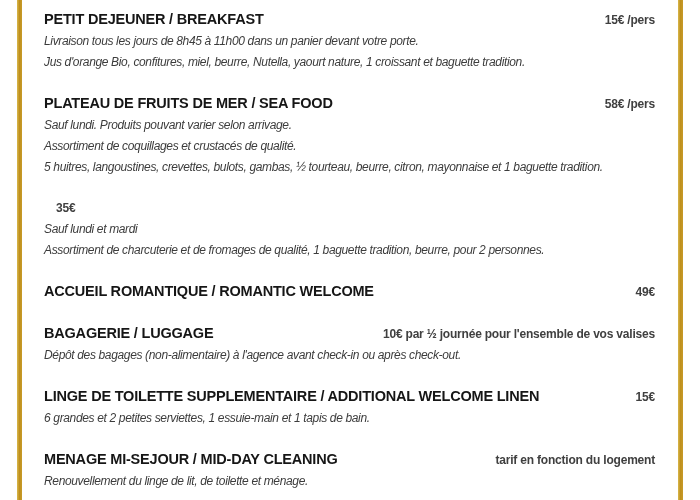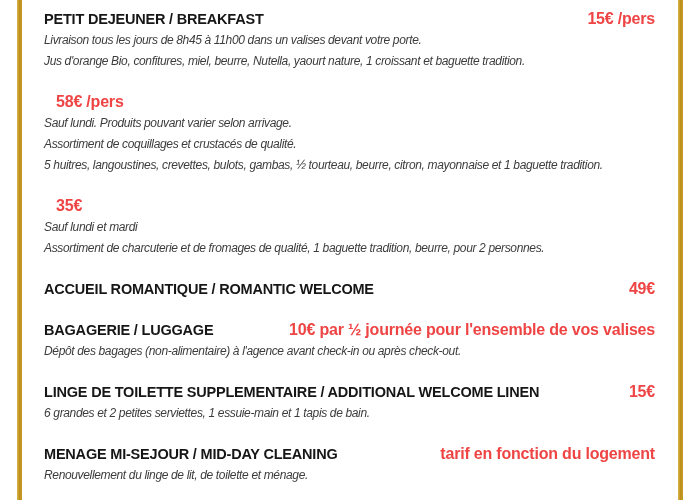--- a/index.html
+++ b/index.html
@@ -47,23 +47,23 @@
     white-space: nowrap;
   }
   .item-title {
     font-weight: bold;
     font-size: 14.5px;
     letter-spacing: -0.2px;
     color: #161616;
   }
   .item-price {
     font-weight: bold;
-    font-size: 16px;
+    font-size: 12px;
     letter-spacing: -0.2px;
-    color: #ef4444;
+    color: #404040;
     margin-left: 12px;
   }
   .desc {
     font-style: italic;
     font-size: 12px;
     letter-spacing: -0.35px;
     line-height: 21px;
     color: #3c3c3c;
     white-space: nowrap;
   }
@@ -75,27 +75,28 @@
   <div class="gold-border left"></div>
   <div class="gold-border right"></div>
 
   <div class="content">
   <div class="menu-item">
     <div class="item-head">
       <span class="item-title">PETIT DEJEUNER / BREAKFAST</span>
       <span class="item-price">15€ /pers</span>
     </div>
     <div>
-          <div class="desc">Livraison tous les jours de 8h45 à 11h00 dans un valises devant votre porte.</div>
+          <div class="desc">Livraison tous les jours de 8h45 à 11h00 dans un panier devant votre porte.</div>
           <div class="desc">Jus d'orange Bio, confitures, miel, beurre, Nutella, yaourt nature, 1 croissant et baguette tradition.</div>
         </div>
   </div>
 
   <div class="menu-item">
     <div class="item-head">
+      <span class="item-title">PLATEAU DE FRUITS DE MER / SEA FOOD</span>
       <span class="item-price">58€ /pers</span>
     </div>
     <div>
           <div class="desc">Sauf lundi. Produits pouvant varier selon arrivage.</div>
           <div class="desc">Assortiment de coquillages et crustacés de qualité.</div>
           <div class="desc">5 huitres, langoustines, crevettes, bulots, gambas, ½ tourteau, beurre, citron, mayonnaise et 1 baguette tradition.</div>
         </div>
   </div>
 
   <div class="menu-item">

